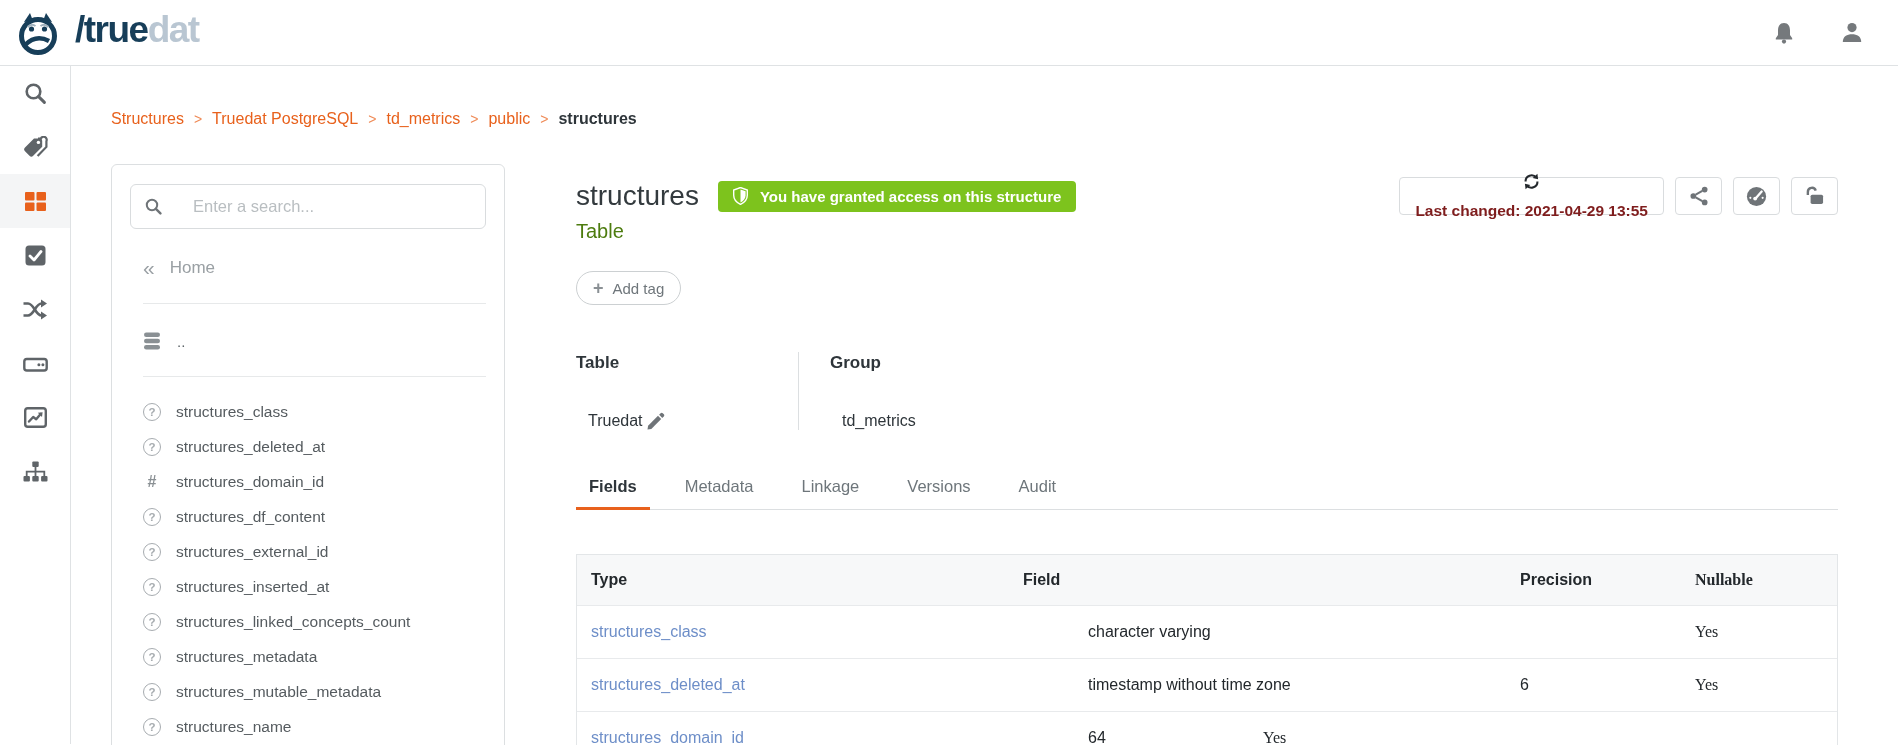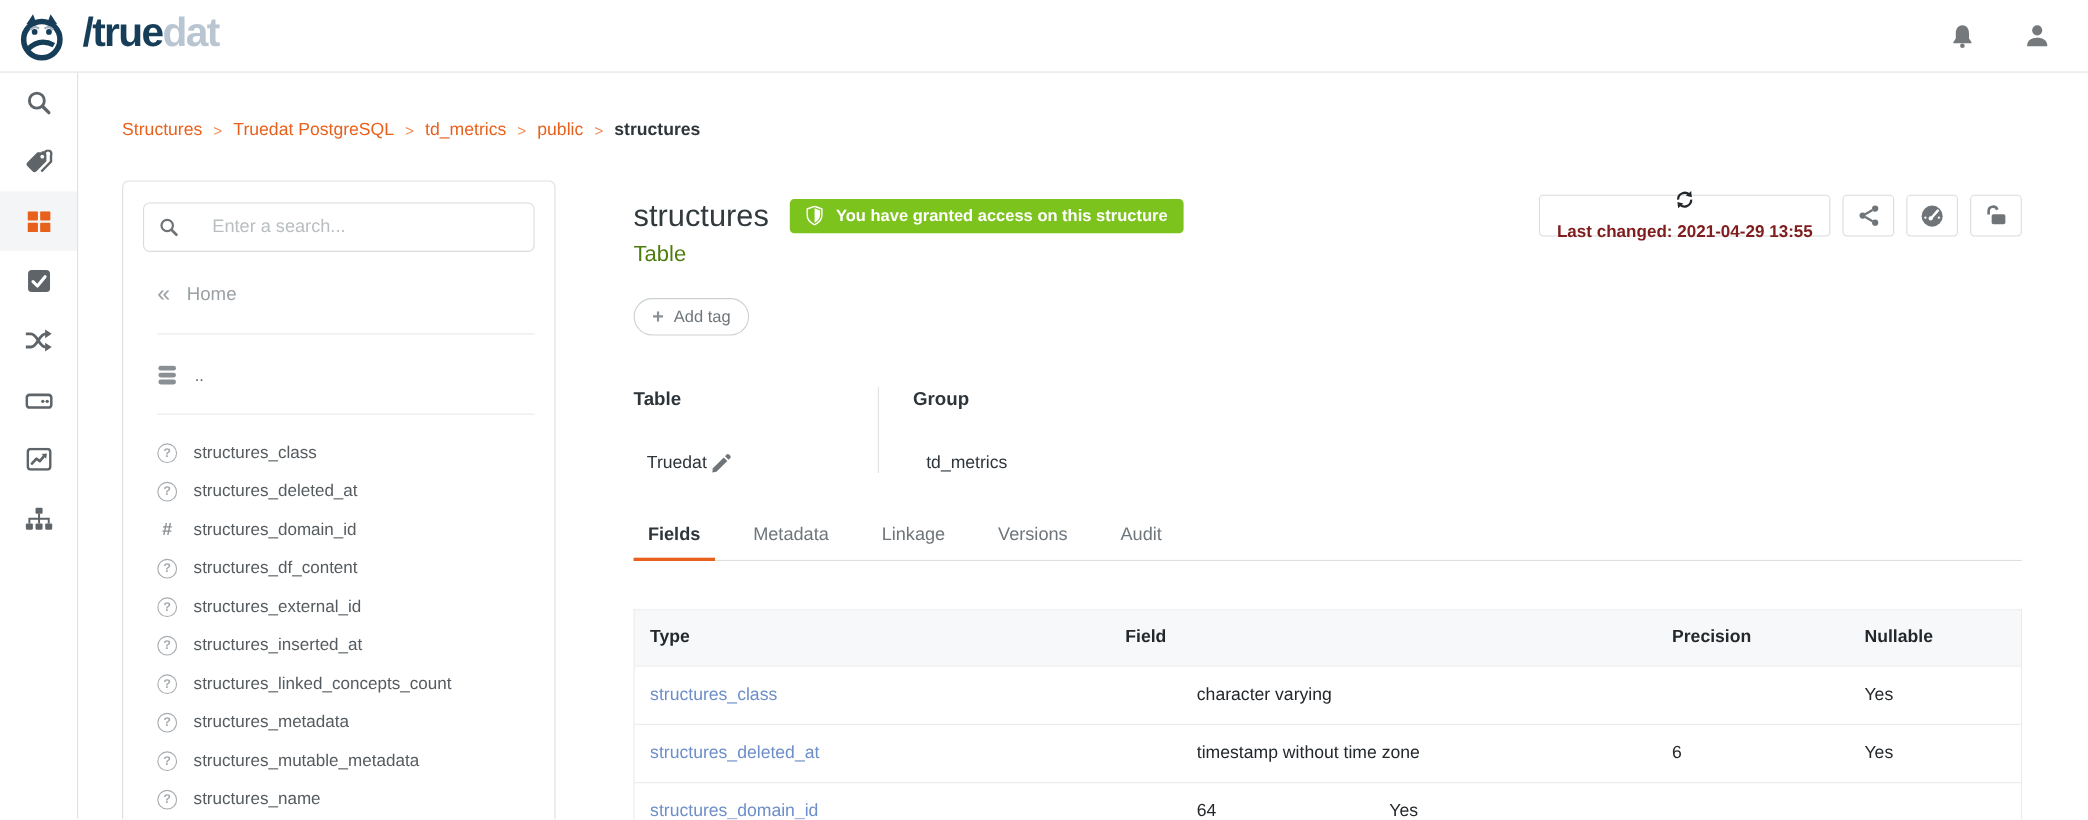--- a/index.html
+++ b/index.html
@@ -76,21 +76,21 @@
   .tab.active { color:#2e353a; font-weight:bold; border-bottom:3px solid #e8611c; margin-bottom:-1px; padding-bottom:11px; }
 
   .table-wrap { margin-top:44px; border:1px solid #e3e6e8; border-bottom:none; }
   .trow { display:flex; align-items:center; }
   .thead { background:#f7f8f9; height:50px; font-weight:bold; color:#23282c; font-size:16px; }
   .tdata { height:53px; border-top:1px solid #e8eaec; font-size:16px; color:#23282c; background:#fff; }
   .cell { padding-left:14px; }
   .c-field { width:497px; }
   .c-type { width:432px; }
   .c-precision { width:175px; }
-  .c-nullable { flex:1; }
+  .c-nullable { flex:1;font-family:Liberation Serif, serif; }
   .link { color:#6d8ec8; text-decoration:none; cursor:pointer; }
 
   svg { display:block; }
 </style>
 </head>
 <body>
 
 <div class="app">
 
   <div class="topbar">

